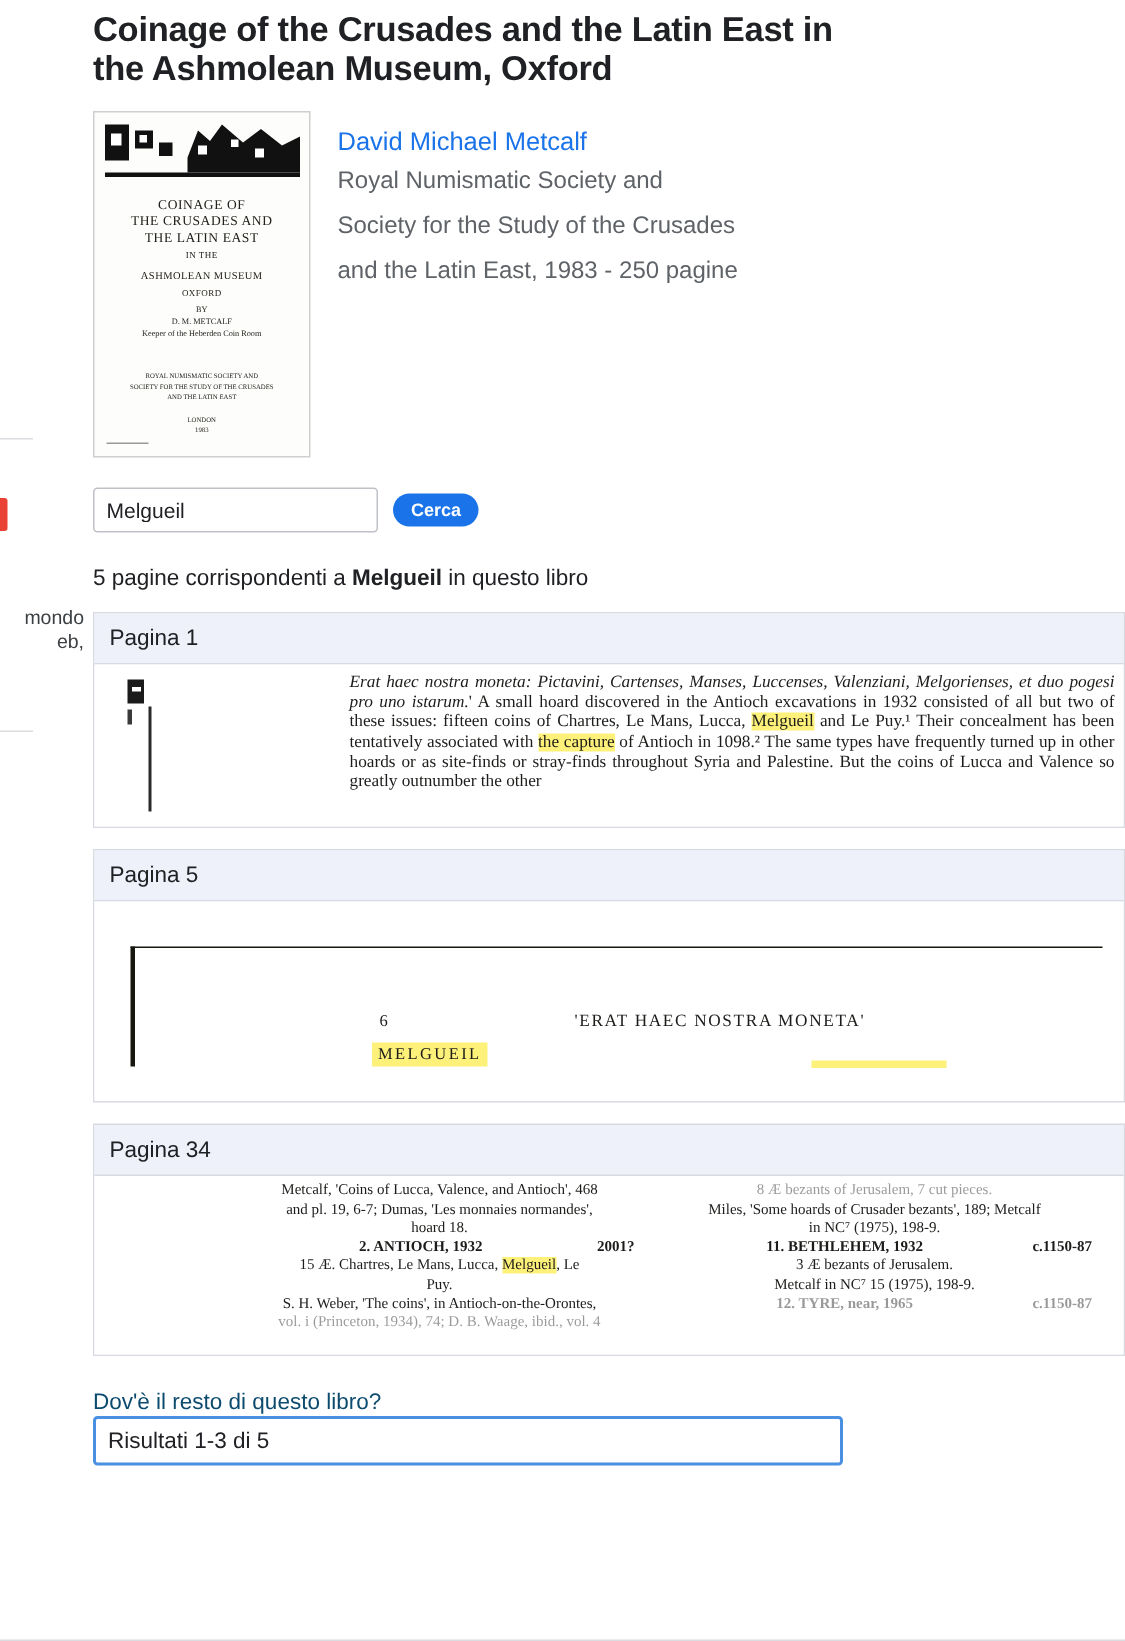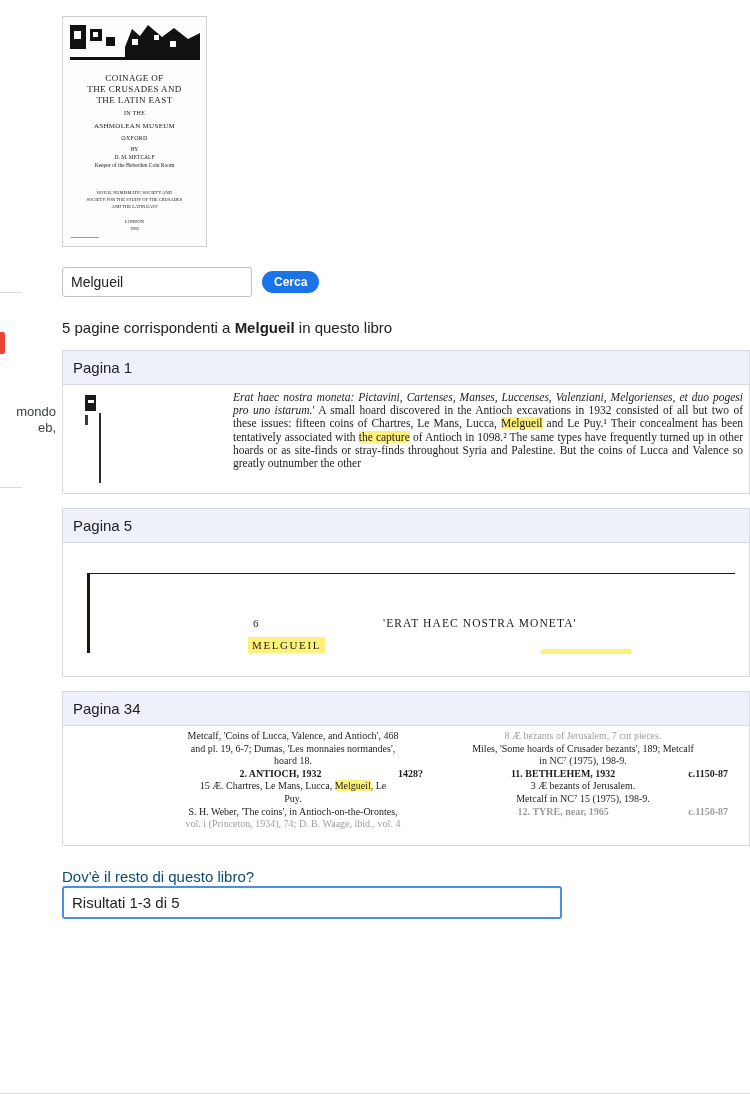--- a/index.html
+++ b/index.html
@@ -277,20 +277,21 @@
 <div class="page">
 
   <div class="gutter-rule" style="top:292px;"></div>
   <div class="gutter-red" style="top:332px;"></div>
   <div class="gutter-text" style="top:404px;">mondo</div>
   <div class="gutter-text" style="top:420px;">eb,</div>
   <div class="gutter-rule" style="top:487px;"></div>
 
   <div class="content">
 
+    <h1 class="book-title">Coinage of the Crusades and the Latin East in the Ashmolean Museum, Oxford</h1>
 
     <div class="book-row">
 
       <div class="cover">
         <svg class="cover-art" viewBox="0 0 130 42" preserveAspectRatio="none">
           <rect x="0" y="2" width="16" height="24" fill="#111"></rect>
           <rect x="4" y="8" width="7" height="8" fill="#fff"></rect>
           <rect x="20" y="6" width="12" height="12" fill="#111"></rect>
           <rect x="23" y="9" width="5" height="5" fill="#fff"></rect>
           <rect x="36" y="14" width="9" height="9" fill="#111"></rect>
@@ -316,20 +317,26 @@
         <div class="cover-bot">
           <div>ROYAL NUMISMATIC SOCIETY AND</div>
           <div>SOCIETY FOR THE STUDY OF THE CRUSADES</div>
           <div>AND THE LATIN EAST</div>
           <div style="margin-top:8px">LONDON</div>
           <div>1983</div>
         </div>
         <div class="cover-base"></div>
       </div>
 
+      <div class="book-meta">
+        <a class="author">David Michael Metcalf</a>
+        <div class="pub-line">Royal Numismatic Society and</div>
+        <div class="pub-line">Society for the Study of the Crusades</div>
+        <div class="pub-line">and the Latin East, 1983 - 250 pagine</div>
+      </div>
     </div>
 
 
     <div class="search-row">
       <input class="search-input" value="Melgueil" style="">
       <button class="search-btn">Cerca</button>
     </div>
 
     <div class="results-count">
       <span>5 pagine corrispondenti a </span><b>Melgueil</b><span> in questo libro</span>
@@ -366,21 +373,21 @@
 
     
     <div class="snippet">
       <div class="snippet-head">Pagina 34</div>
       <div class="snippet-body s34">
         <div class="col colL">
           <div>Metcalf, 'Coins of Lucca, Valence, and Antioch', 468</div>
           <div>and pl. 19, 6-7; Dumas, 'Les monnaies normandes',</div>
           <div>hoard 18.</div>
           <div>
-            <b>2. ANTIOCH, 1932</b><span class="right-price">1428?</span>
+            <b>2. ANTIOCH, 1932</b><span class="right-price">2001?</span>
           </div>
           <div><span>15 Æ. Chartres, Le Mans, Lucca, </span><span class="hl">Melgueil</span><span>, Le</span></div>
           <div>Puy.</div>
           <div>S. H. Weber, 'The coins', in Antioch-on-the-Orontes,</div>
           <div class="faded">vol. i (Princeton, 1934), 74; D. B. Waage, ibid., vol. 4</div>
         </div>
         <div class="col colR">
           <div class="faded">8 Æ bezants of Jerusalem, 7 cut pieces.</div>
           <div>Miles, 'Some hoards of Crusader bezants', 189; Metcalf</div>
           <div>in NC⁷ (1975), 198-9.</div>

